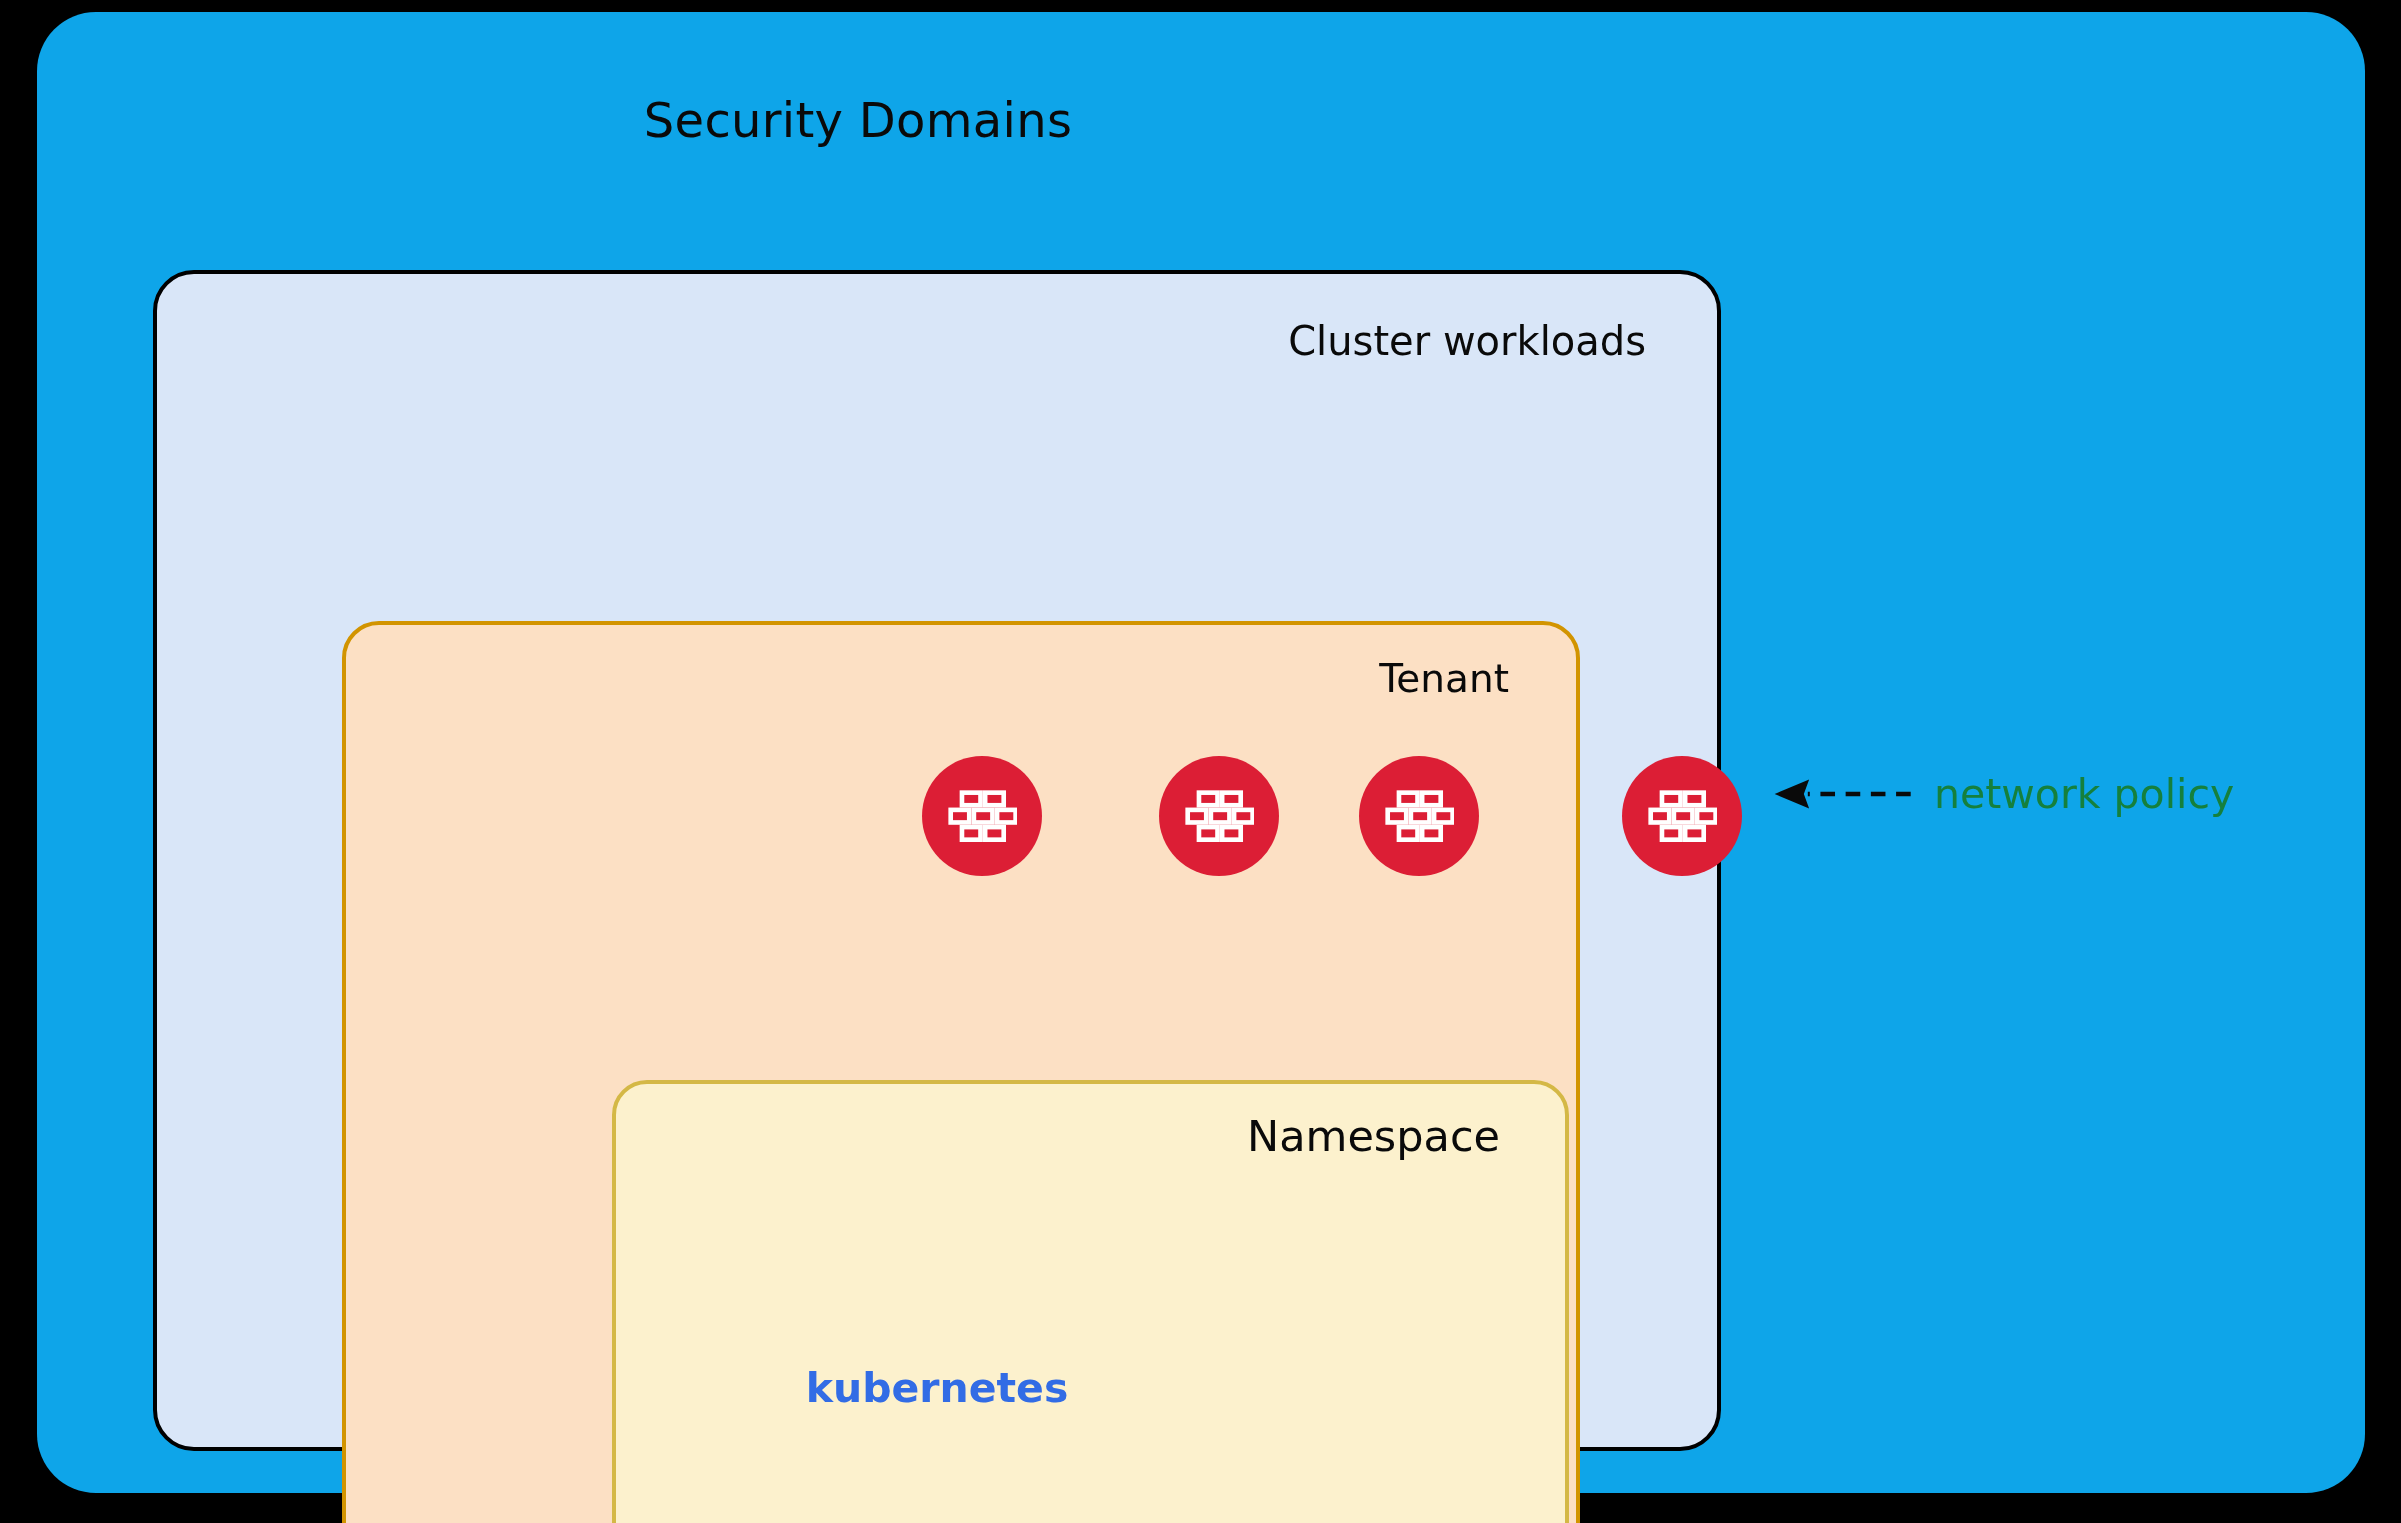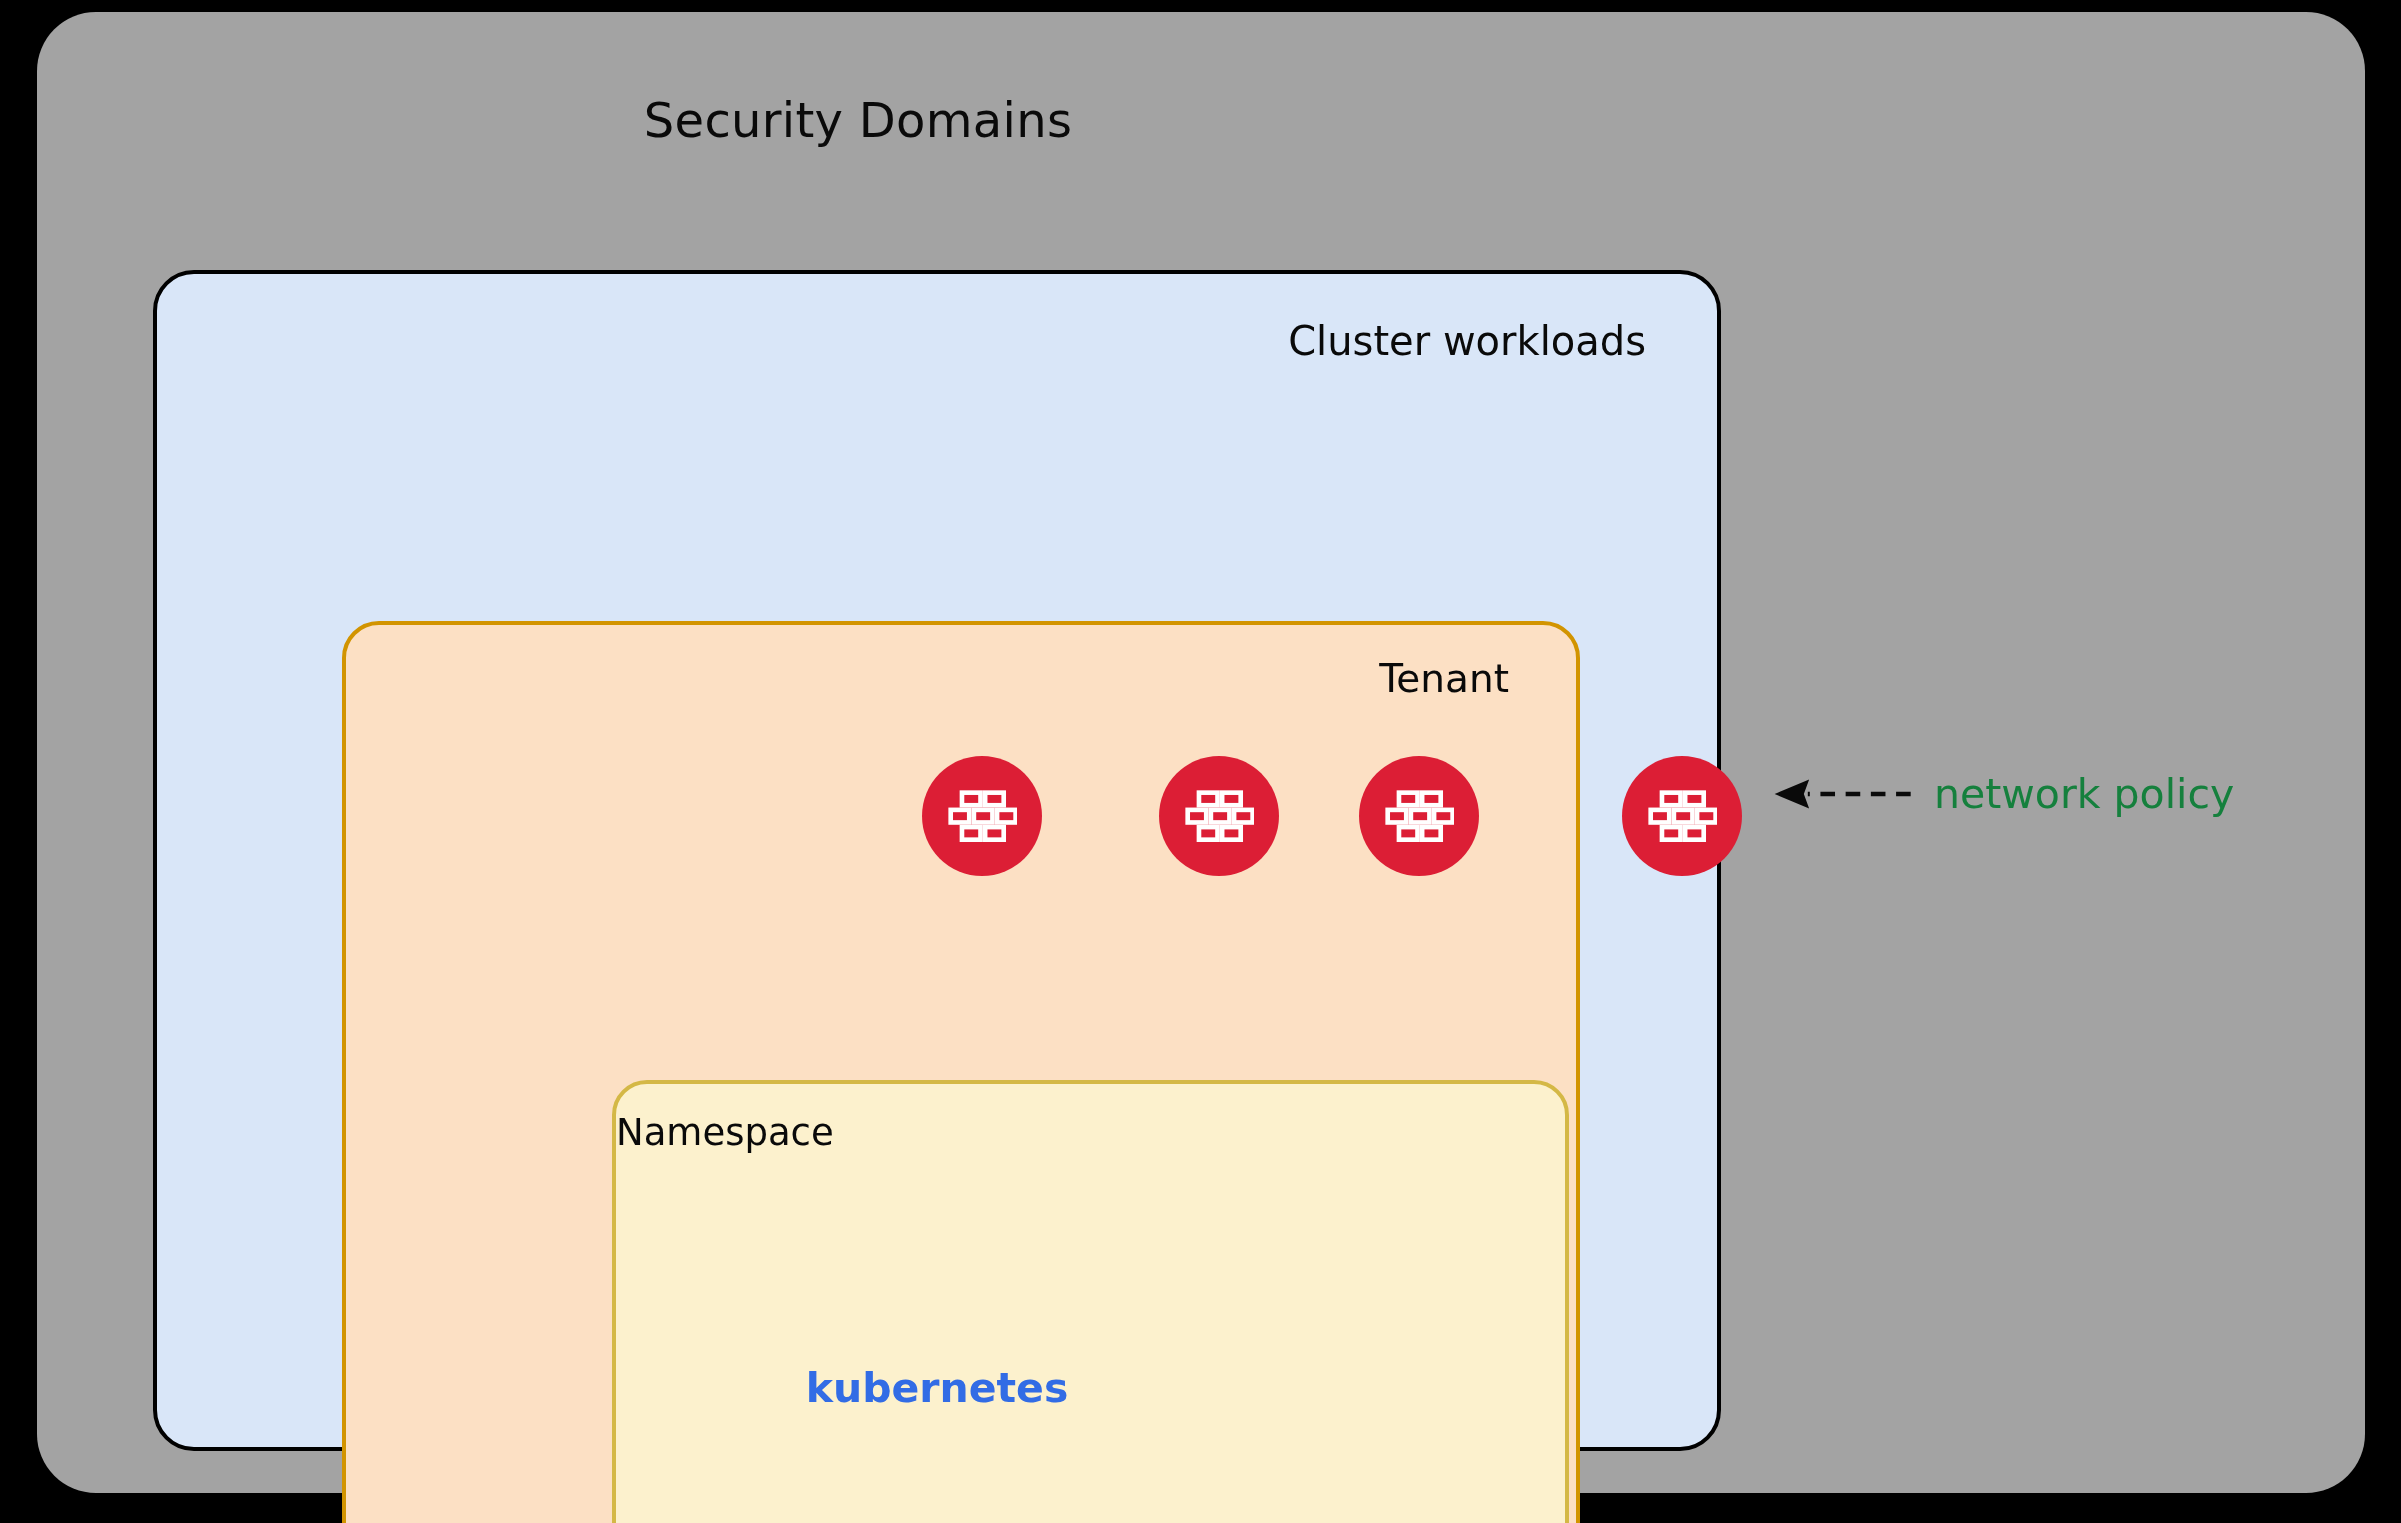--- a/index.html
+++ b/index.html
@@ -16,21 +16,21 @@
     font-family: "DejaVu Sans", "Liberation Sans", sans-serif;
   }
 
   
   .box-security {
     position: absolute;
     left: 37px;
     top: 12px;
     width: 2328px;
     height: 1481px;
-    background: #a3a3a3;
+    background: #0ea5e9;
     border-radius: 59px;
     box-sizing: border-box;
   }
   .label-security {
     position: absolute;
     left: 0;
     top: 80px;
     width: 1642px;
     text-align: center;
     font-size: 48px;
@@ -103,22 +103,22 @@
     background: #FCF1CD;
     border: 4px solid #D4B846;
     border-radius: 35px;
     box-sizing: border-box;
   }
   .label-namespace {
     position: absolute;
     left: 0;
     top: 26.6px;
     width: 884px;
-    text-align: left;
-    font-size: 37px;
+    text-align: right;
+    font-size: 43px;
     color: #0A0A0A;
   }
 
   
   .fw-marker {
     position: absolute;
     width: 120px;
     height: 120px;
     margin-left: -60px;
     margin-top: -60px;

